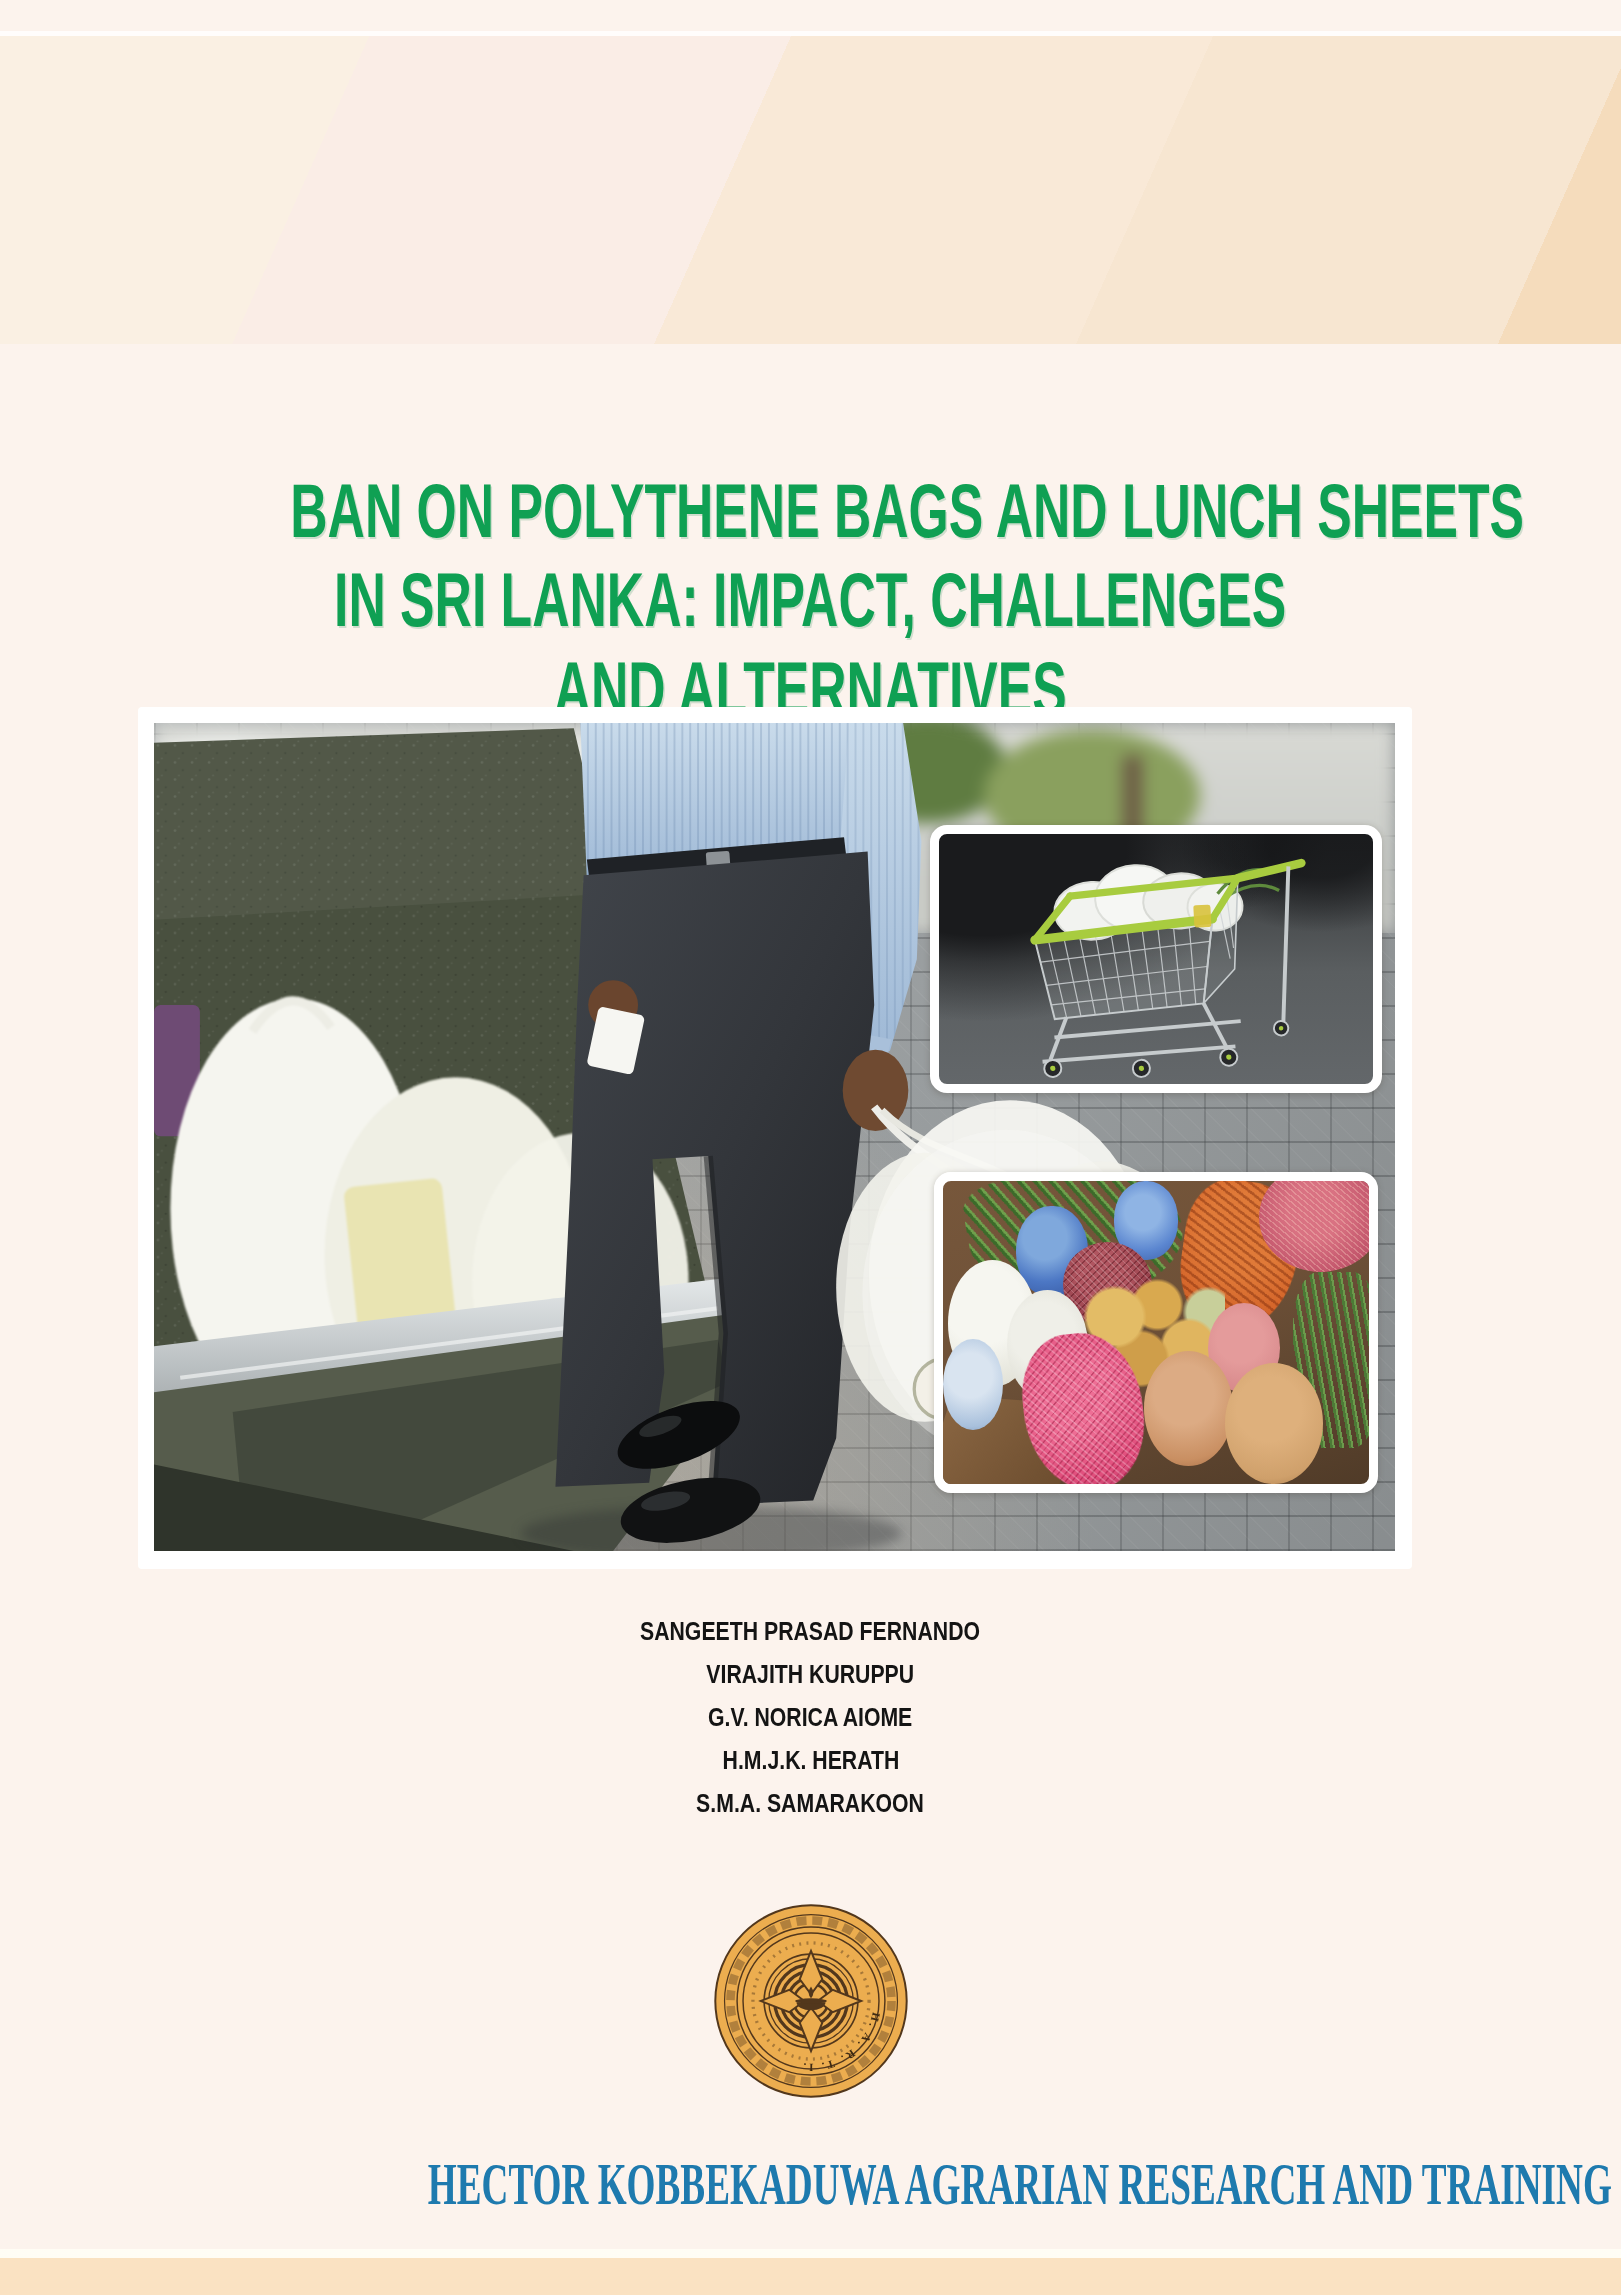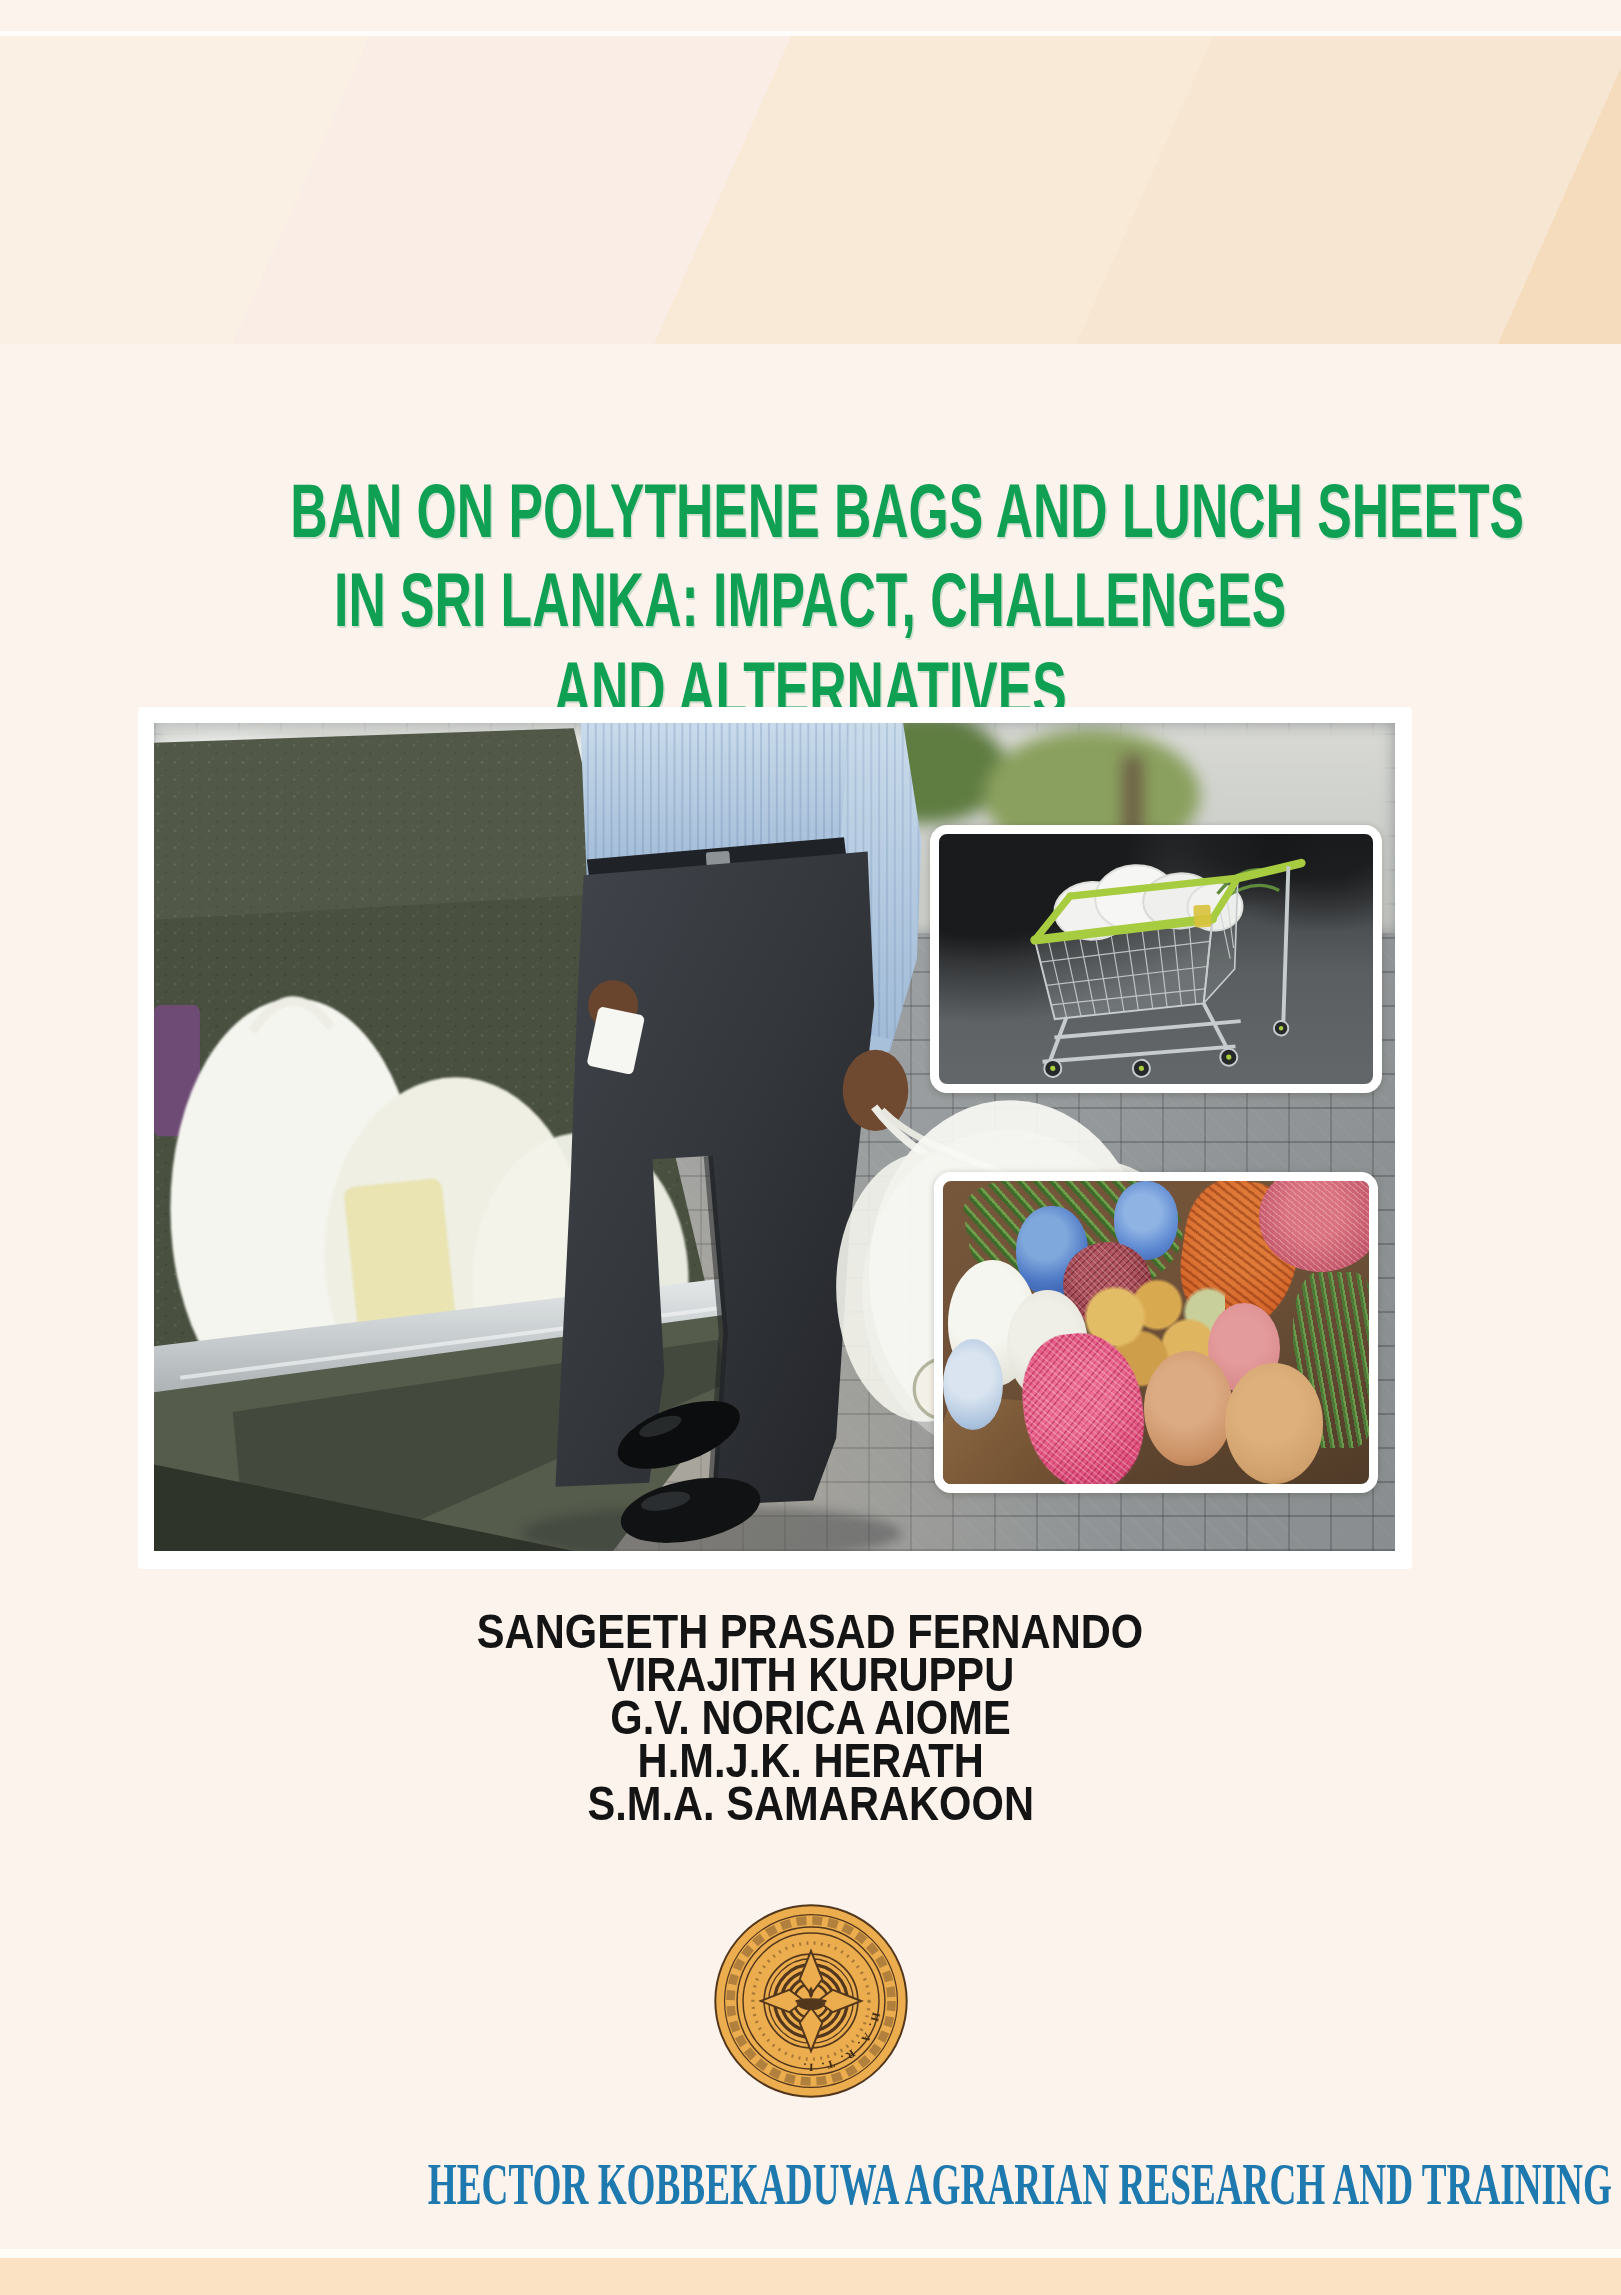--- a/index.html
+++ b/index.html
@@ -46,21 +46,21 @@
       radial-gradient(ellipse at 70% 2%, rgba(30,32,34,.7) 0 8%, transparent 20%),
       linear-gradient(180deg, #303234 0%, #45484A 26%, #5A5E60 55%, #63676A 100%),
       repeating-linear-gradient(105deg, rgba(255,255,255,.06) 0 2px, transparent 2px 22px),
       repeating-linear-gradient(15deg, rgba(0,0,0,.16) 0 1.3px, transparent 1.3px 18.4px);}
   #inset-veg{left:780px;top:449px;width:426px;height:303px;
     background:linear-gradient(160deg,#77573B 0%,#6E5138 45%,#503B28 100%);}
   .vg{position:absolute;filter:blur(0.7px);}
 
   
   #authors{position:absolute;left:0;top:1579px;width:1621px;text-align:center;
-           color:#141414;font-weight:bold;font-size:49px;line-height:43px;}
+           color:#141414;font-weight:bold;font-size:25px;line-height:43px;}
   #authors p{margin:0;}
   #authors .aline{display:inline-block;transform:scaleX(0.85);transform-origin:center;white-space:nowrap;}
 
   
   #seal{position:absolute;left:712px;top:1871px;width:198px;height:198px;}
 
   
   #institute{position:absolute;left:0;top:2120px;width:1621px;text-align:center;
              font-family:"Liberation Serif",serif;font-weight:bold;font-size:60px;line-height:66px;
              color:var(--institute_blue,#1E7AAE);}

